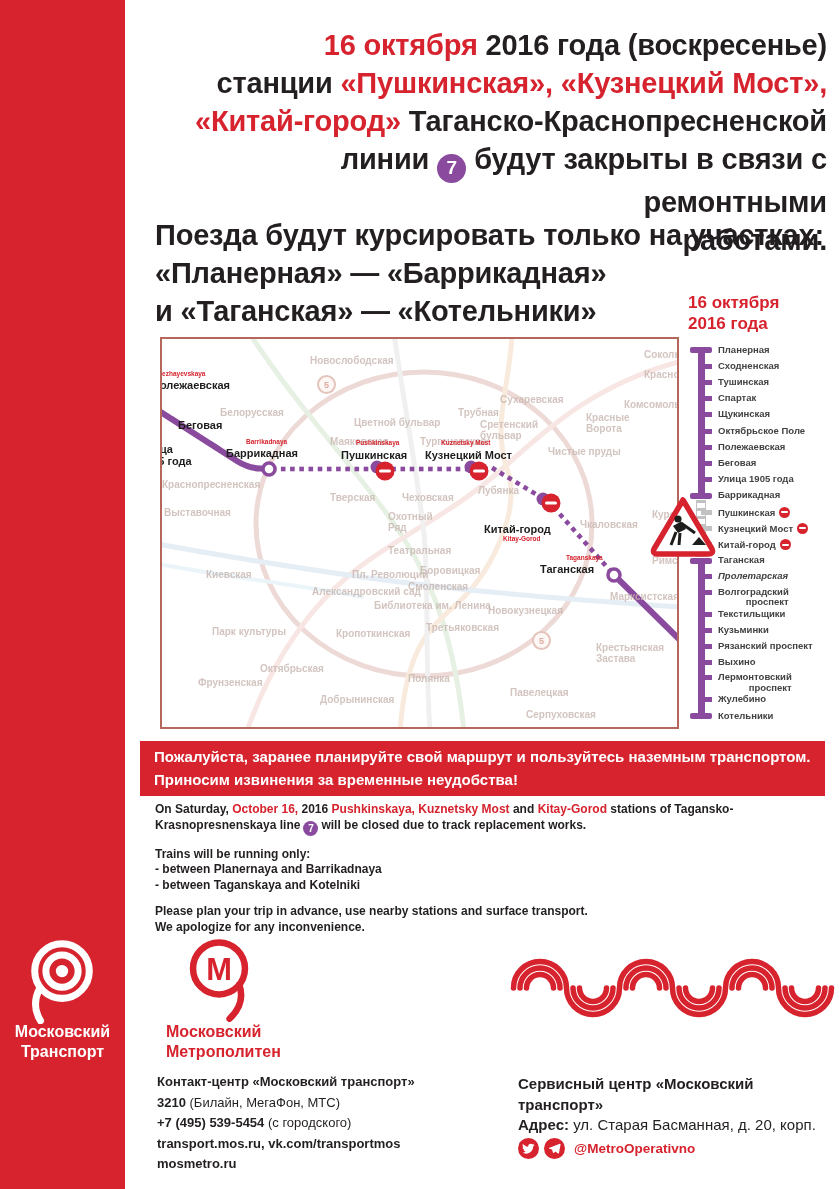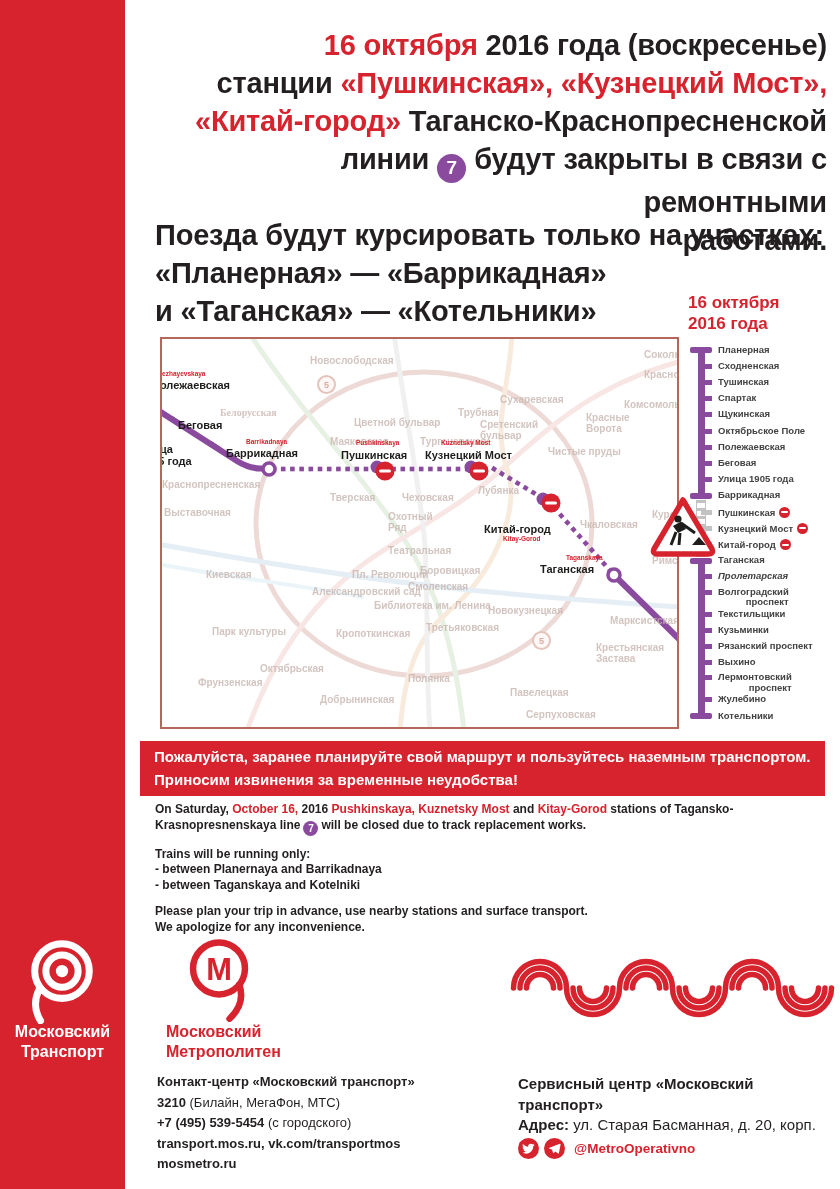--- a/index.html
+++ b/index.html
@@ -161,21 +161,21 @@
     </g>
   </svg>
   <div class="abs" id="map-labels" style="left:0;top:0;width:515px;height:388px;">
       <span class="map-faded" style="left: 148px; top: 16px;">Новослободская</span>
       <span class="map-faded" style="left: 482px; top: 10px;">Сокольники</span>
       <span class="map-faded" style="left: 482px; top: 30px;">Красносельская</span>
       <span class="map-faded" style="left: 462px; top: 60px;">Комсомольская</span>
       <span class="map-faded" style="left: 338px; top: 55px;">Сухаревская</span>
       <span class="map-faded" style="left: 296px; top: 68px;">Трубная</span>
       <span class="map-faded" style="left: 192px; top: 78px;">Цветной бульвар</span>
-      <span class="map-faded" style="left: 58px; top: 68px; font-family: Liberation Serif, serif;">Белорусская</span>
+      <span class="map-faded" style="left: 58px; top: 68px;">Белорусская</span>
       <span class="map-faded" style="left: 168px; top: 97px;">Маяковская</span>
       <span class="map-faded" style="left: 318px; top: 80px;">Сретенский
 бульвар</span>
       <span class="map-faded" style="left: 424px; top: 73px;">Красные
 Ворота</span>
       <span class="map-faded" style="left: 258px; top: 97px;">Тургеневская</span>
       <span class="map-faded" style="left: 386px; top: 107px;">Чистые пруды</span>
       <span class="map-faded" style="left: 490px; top: 170px;">Курская</span>
       <span class="map-faded" style="left: 418px; top: 180px;">Чкаловская</span>
       <span class="map-faded" style="left: 168px; top: 153px;">Тверская</span>
@@ -195,21 +195,21 @@
       <span class="map-faded" style="left: 264px; top: 283px;">Третьяковская</span>
       <span class="map-faded" style="left: 50px; top: 287px;">Парк культуры</span>
       <span class="map-faded" style="left: 174px; top: 289px;">Кропоткинская</span>
       <span class="map-faded" style="left: 98px; top: 324px;">Октябрьская</span>
       <span class="map-faded" style="left: 158px; top: 355px;">Добрынинская</span>
       <span class="map-faded" style="left: 348px; top: 348px;">Павелецкая</span>
       <span class="map-faded" style="left: 246px; top: 334px;">Полянка</span>
       <span class="map-faded" style="left: 364px; top: 370px;">Серпуховская</span>
       <span class="map-faded" style="left: 434px; top: 303px;">Крестьянская
 Застава</span>
-      <span class="map-faded" style="left: 448px; top: 276px;">Марксистская</span>
+      <span class="map-faded" style="left: 448px; top: 252px;">Марксистская</span>
       <span class="map-faded" style="left: 0px; top: 140px;">Краснопресненская</span>
       <span class="map-faded" style="left: 2px; top: 168px;">Выставочная</span>
       <span class="map-faded" style="left: 36px; top: 338px;">Фрунзенская</span>
       <span class="map-bold" style="left: -10px; top: 40px;">Полежаевская</span>
       <span class="map-en" style="left: -10px; top: 31px;">Polezhayevskaya</span>
       <span class="map-bold" style="left: 16px; top: 80px;">Беговая</span>
       <span class="map-bold" style="left: -22px; top: 104px;">Улица
 1905 года</span>
       <span class="map-bold" style="left: 64px; top: 108px;">Баррикадная</span>
       <span class="map-en" style="left: 84px; top: 99px;">Barrikadnaya</span>

